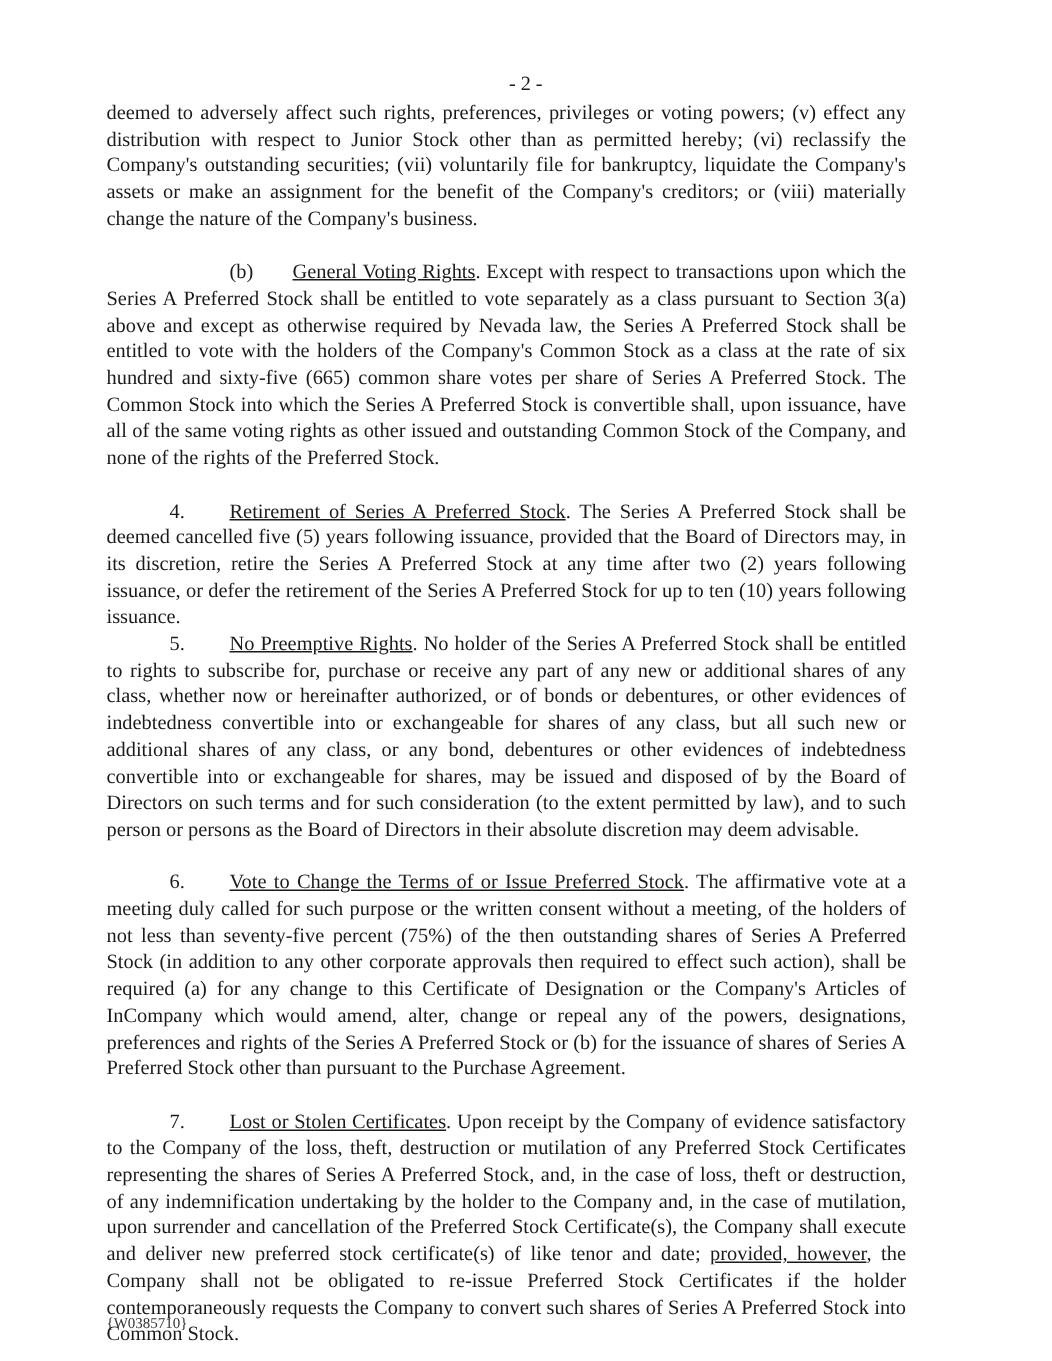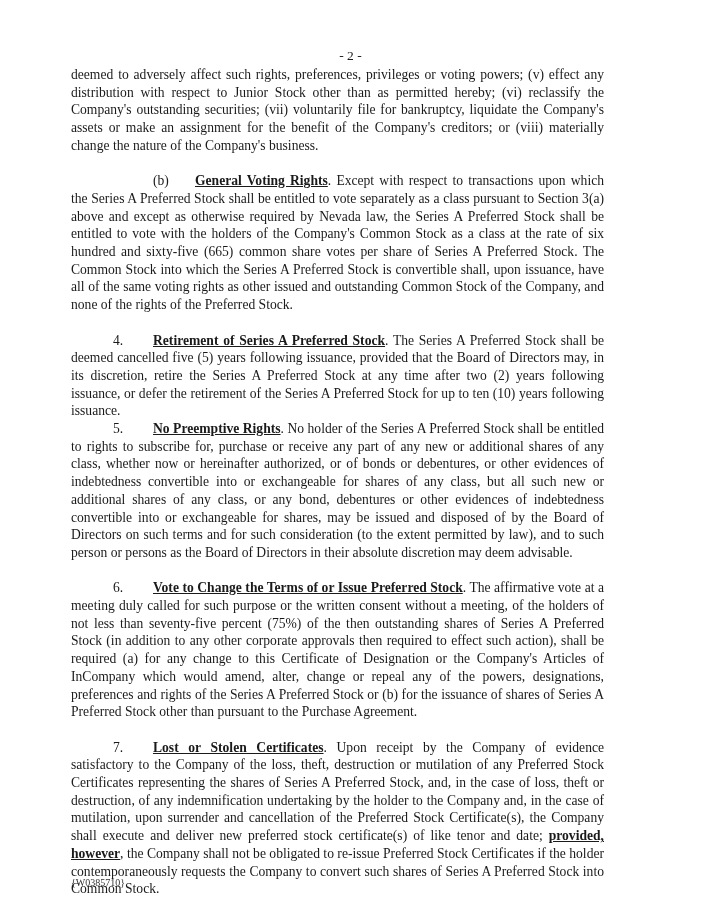--- a/index.html
+++ b/index.html
@@ -5,21 +5,21 @@
   html, body { margin: 0; padding: 0; background: #ffffff; }
   body { width: 701px; height: 907px; position: relative; overflow: hidden;
          font-family: "Liberation Serif", serif; color: #1a1a1a; }
   .page { position: absolute; left: 0; top: 0; width: 701px; height: 907px; }
   .page-num { position: absolute; top: 48px; left: 0; width: 701px; text-align: center;
               font-size: 13.5px; }
   .body { position: absolute; left: 71px; top: 66px; width: 533px;
           font-size: 13.6px; line-height: 17.7px; text-align: justify; }
   .body p { margin: 0; }
   .gap { height: 17.7px; }
-  .ul { text-decoration: underline; font-weight: bold; }
+  .ul { text-decoration: underline; }
   .ind1 { display: inline-block; width: 82px; }
   .ind2 { display: inline-block; width: 42px; }
   .num { display: inline-block; width: 40px; }
   .footer { position: absolute; left: 71px; top: 877px; font-size: 10px; color: #333; }
 </style>
 </head>
 <body>
 
 <div class="page">
   <div class="page-num">- 2 -</div>

